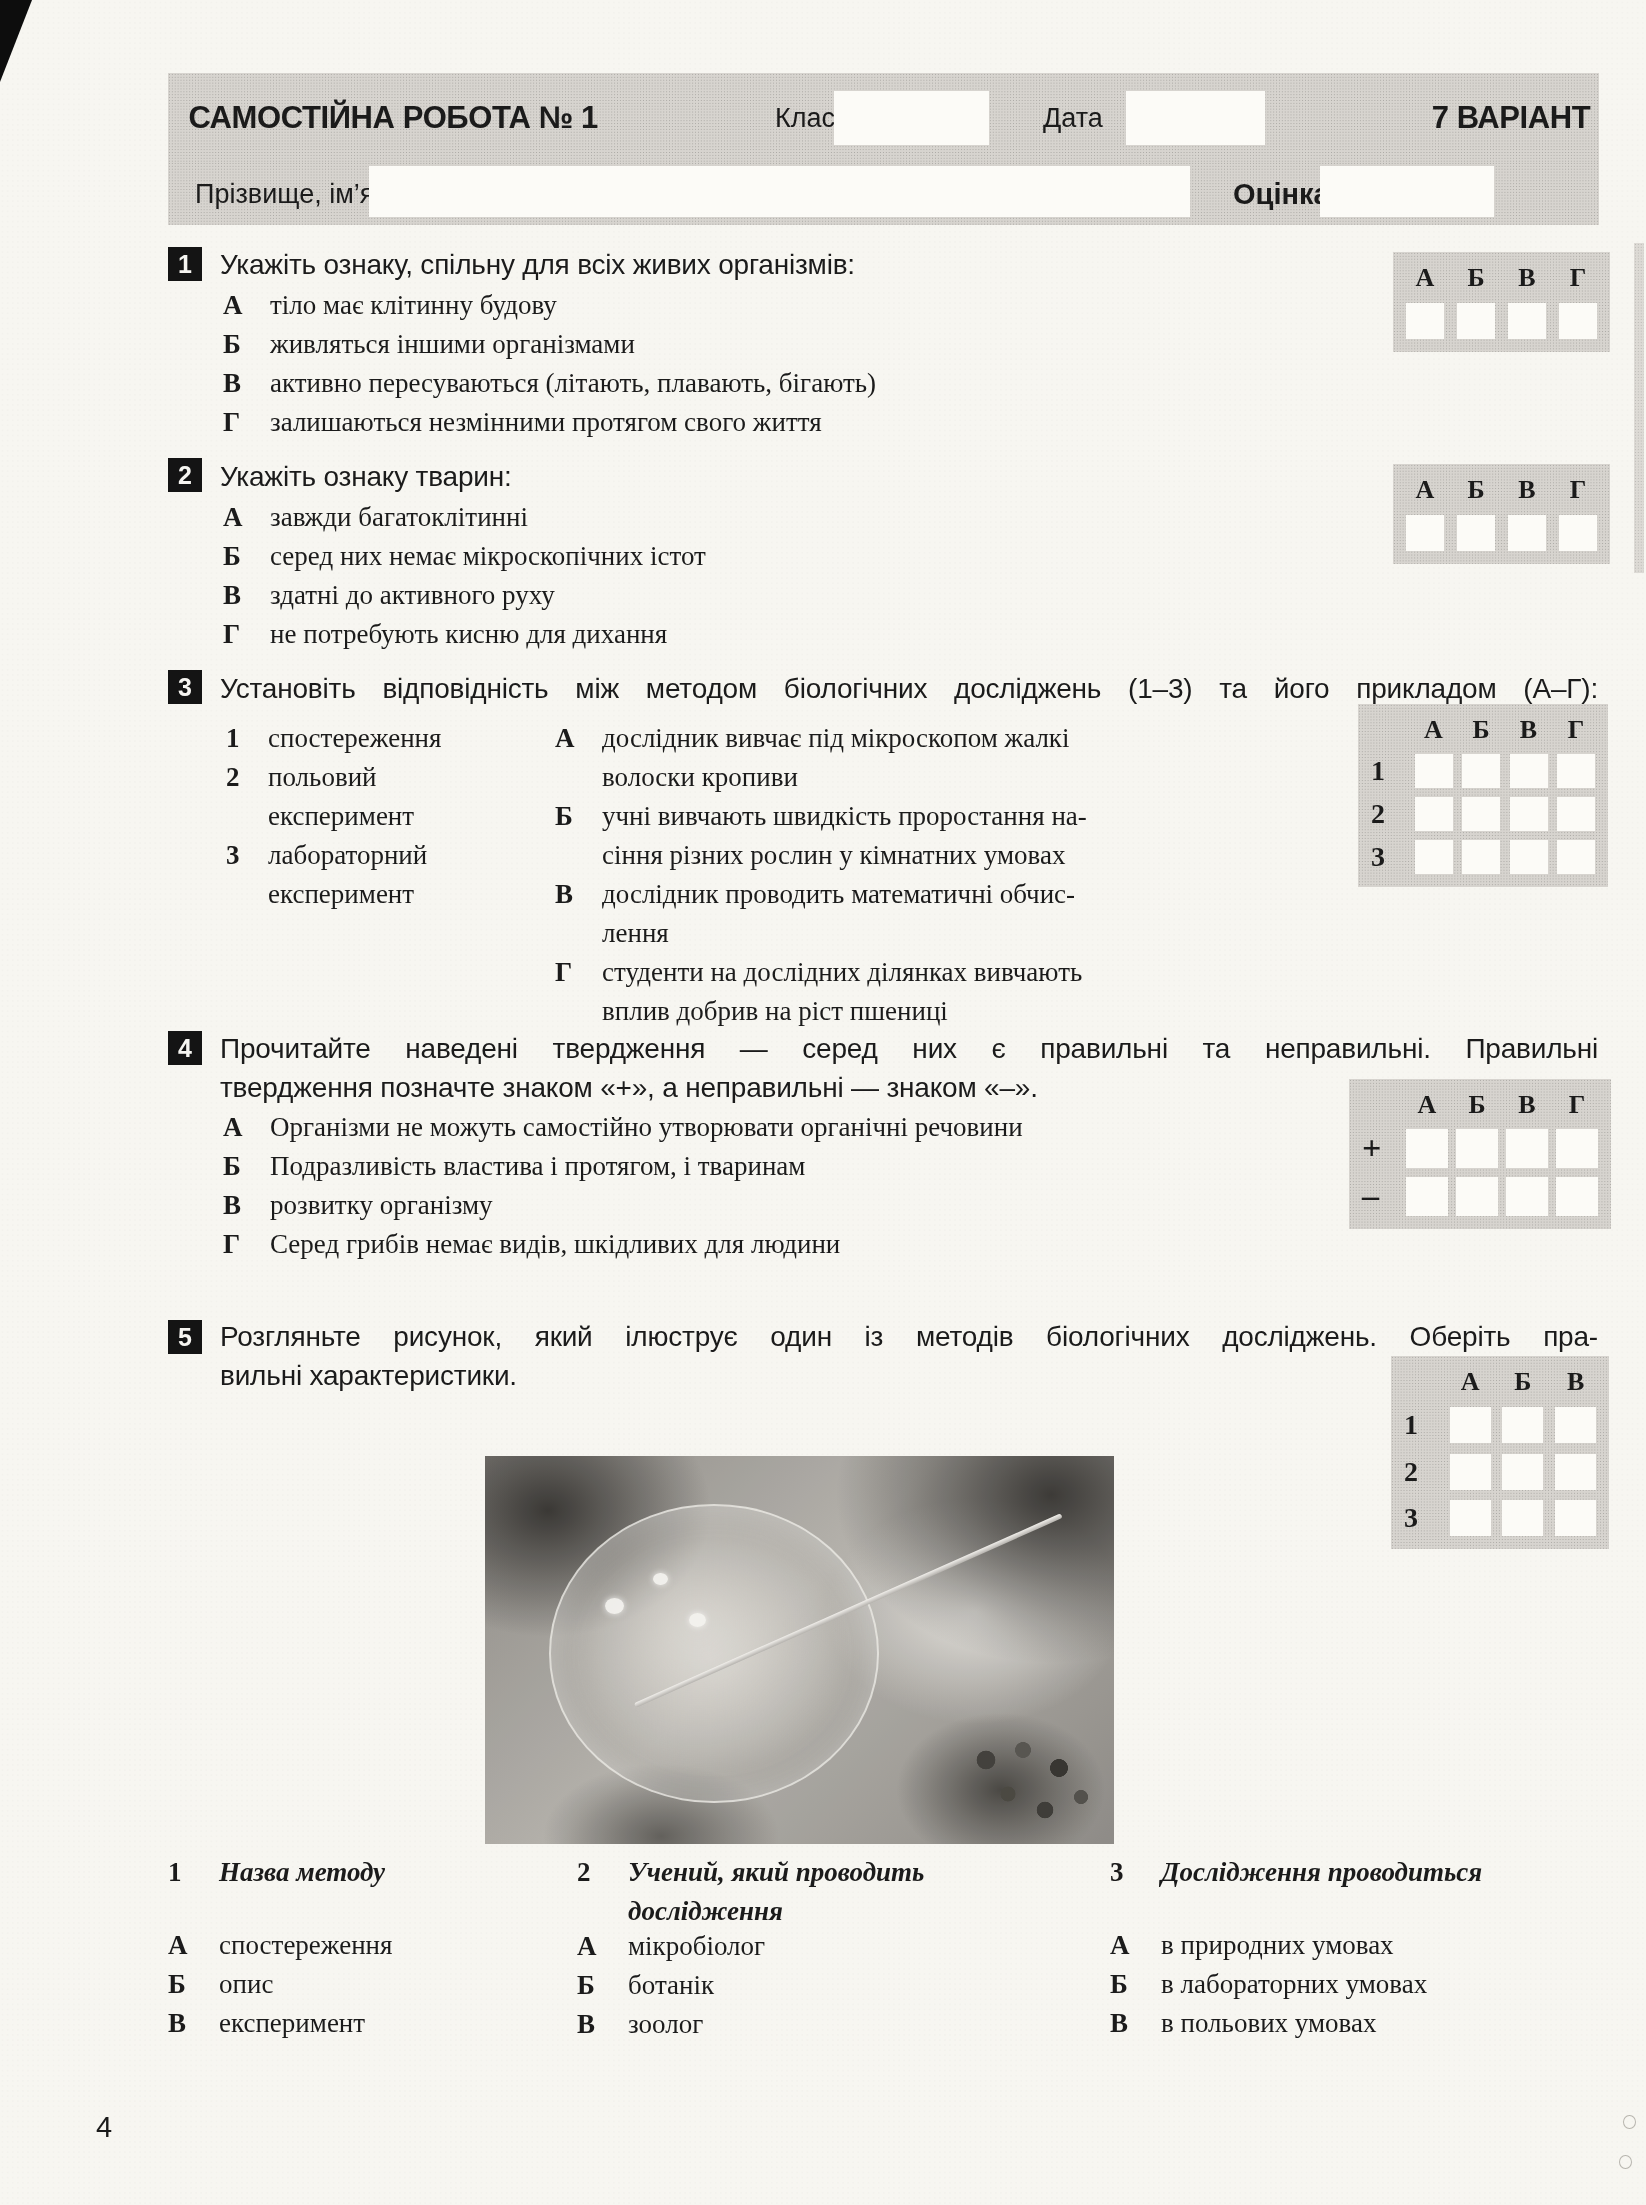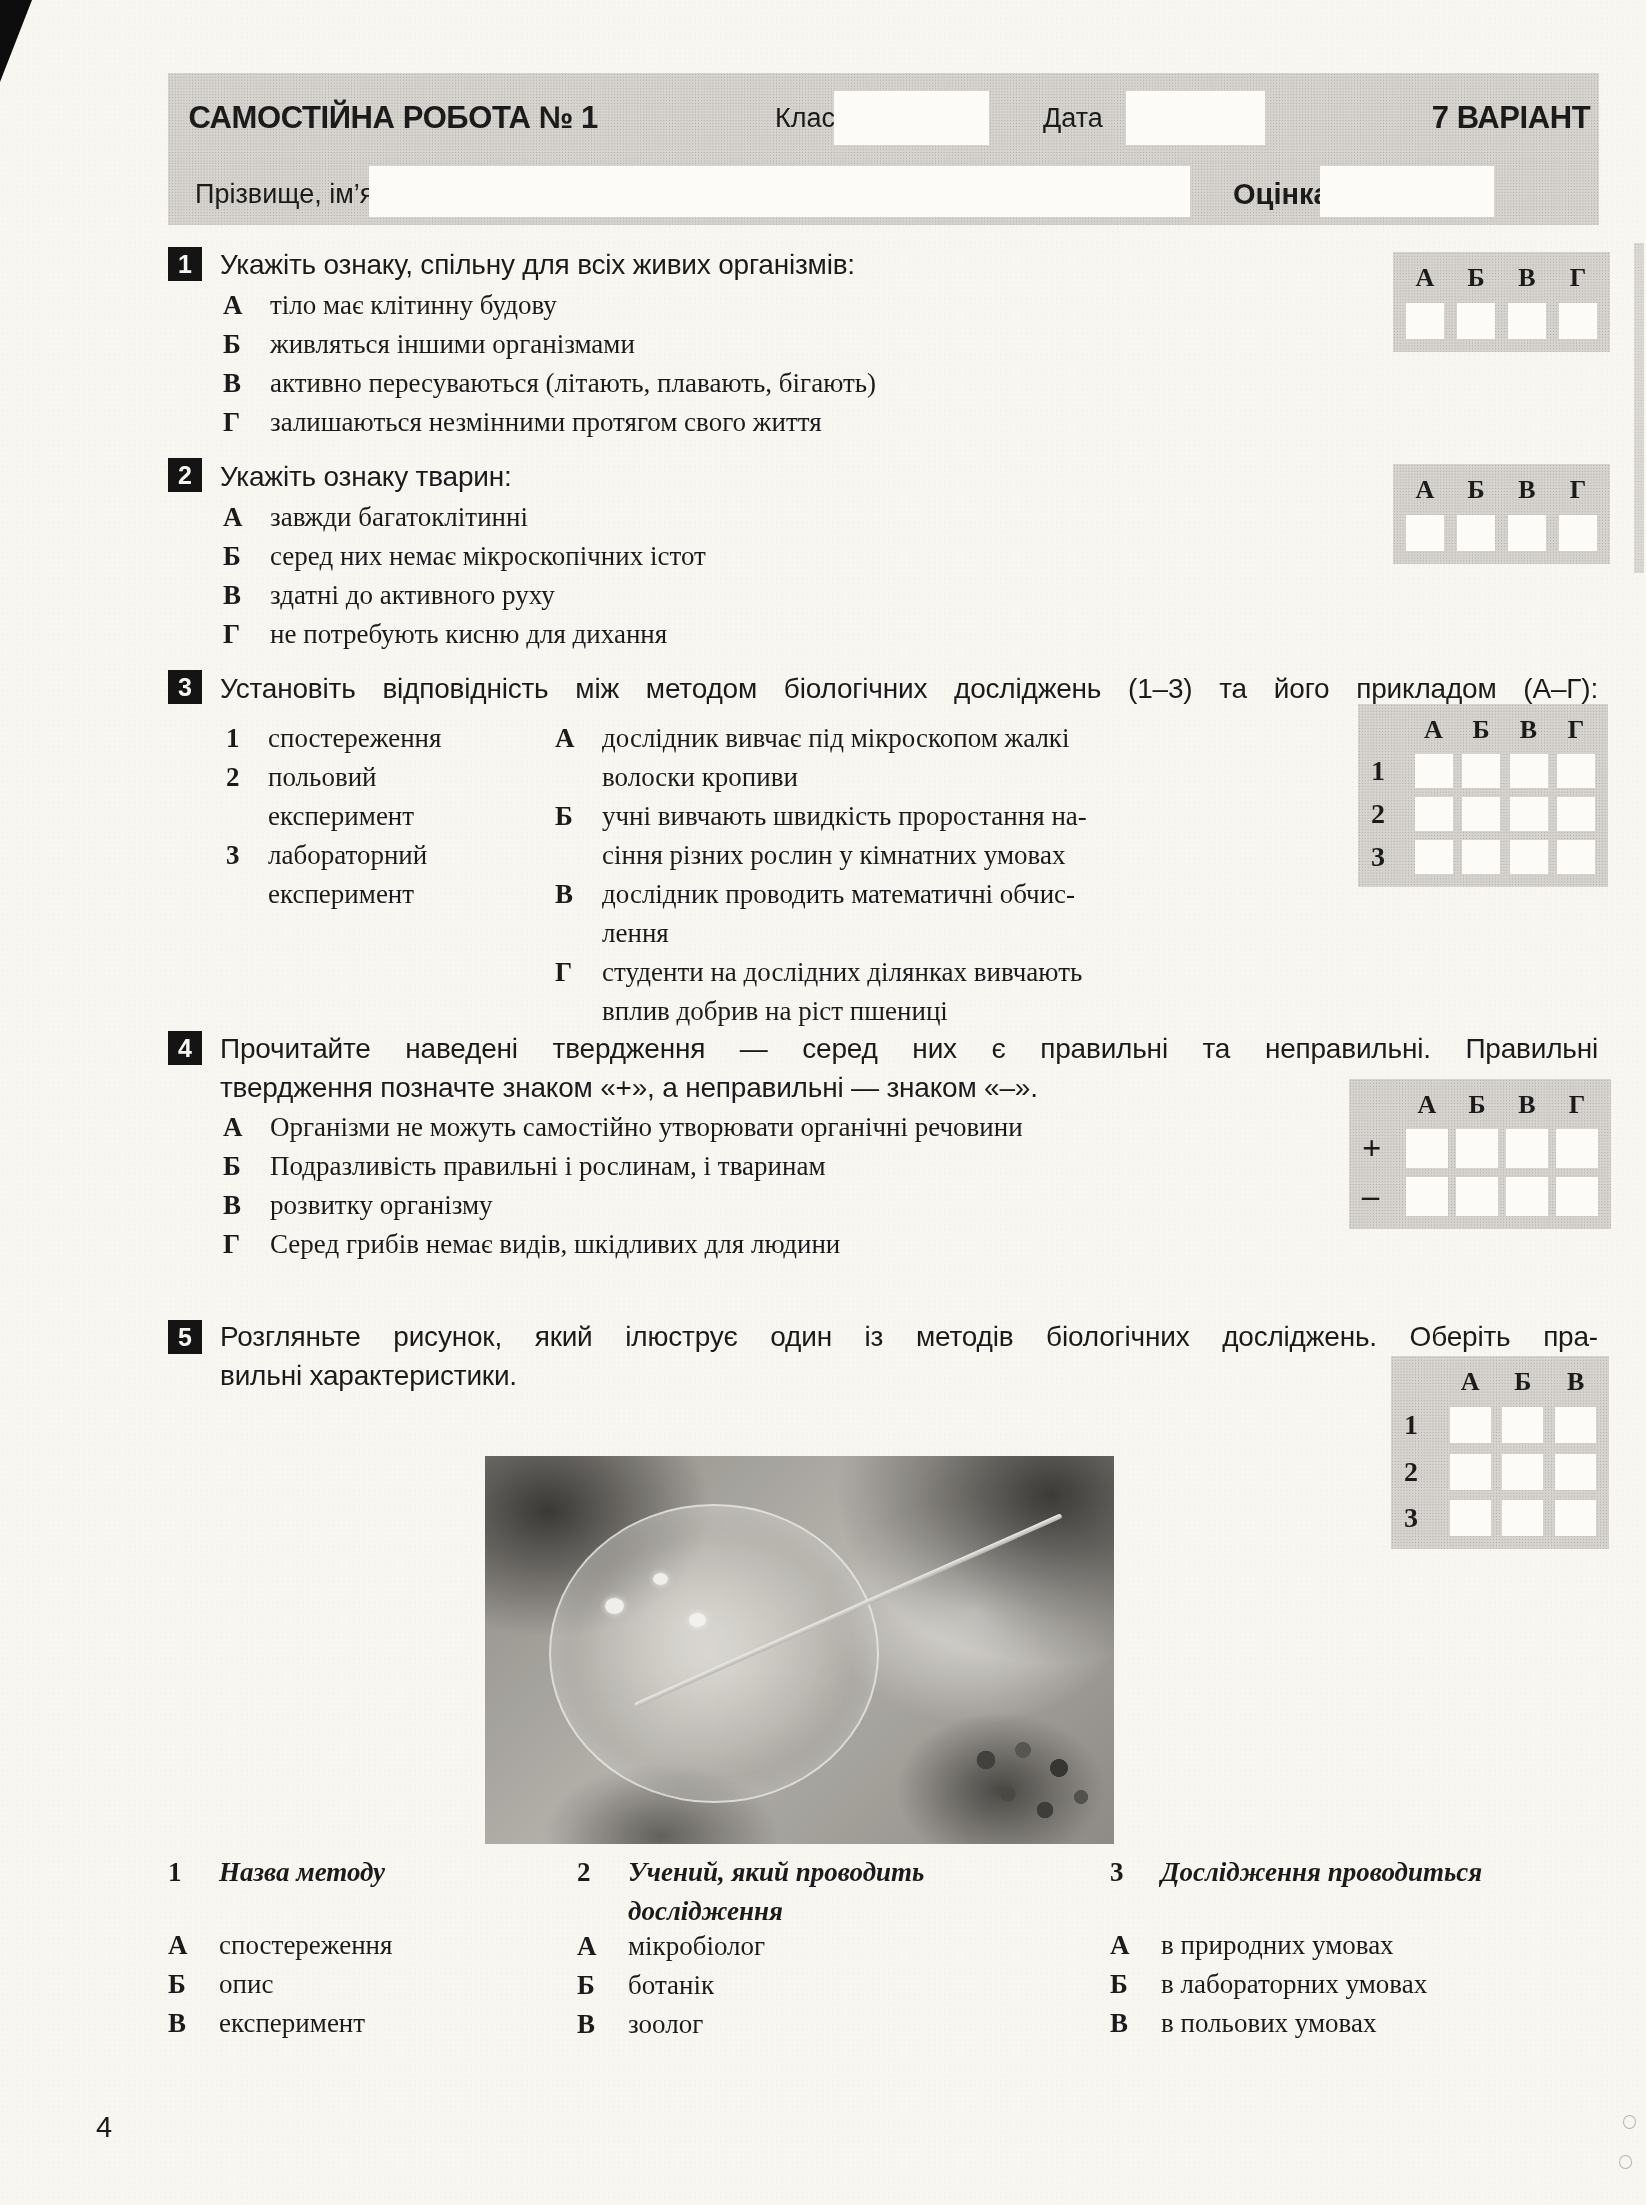--- a/index.html
+++ b/index.html
@@ -269,21 +269,21 @@
   <div class="opts" style="left:223px;top:1108px;width:1095px;">
     <div class="orow">
         <span class="olet">А</span>
         <span class="otxt">
           <span>Організми не можуть самостійно утворювати органічні речовини</span>
         </span>
       </div>
     <div class="orow">
         <span class="olet">Б</span>
         <span class="otxt">
-          <span>Подразливість правильні і рослинам, і тваринам</span>
+          <span>Подразливість властива і протягом, і тваринам</span>
         </span>
       </div>
     <div class="orow">
         <span class="olet">В</span>
         <span class="otxt">
           <span>розвитку організму</span>
         </span>
       </div>
     <div class="orow">
         <span class="olet">Г</span>

